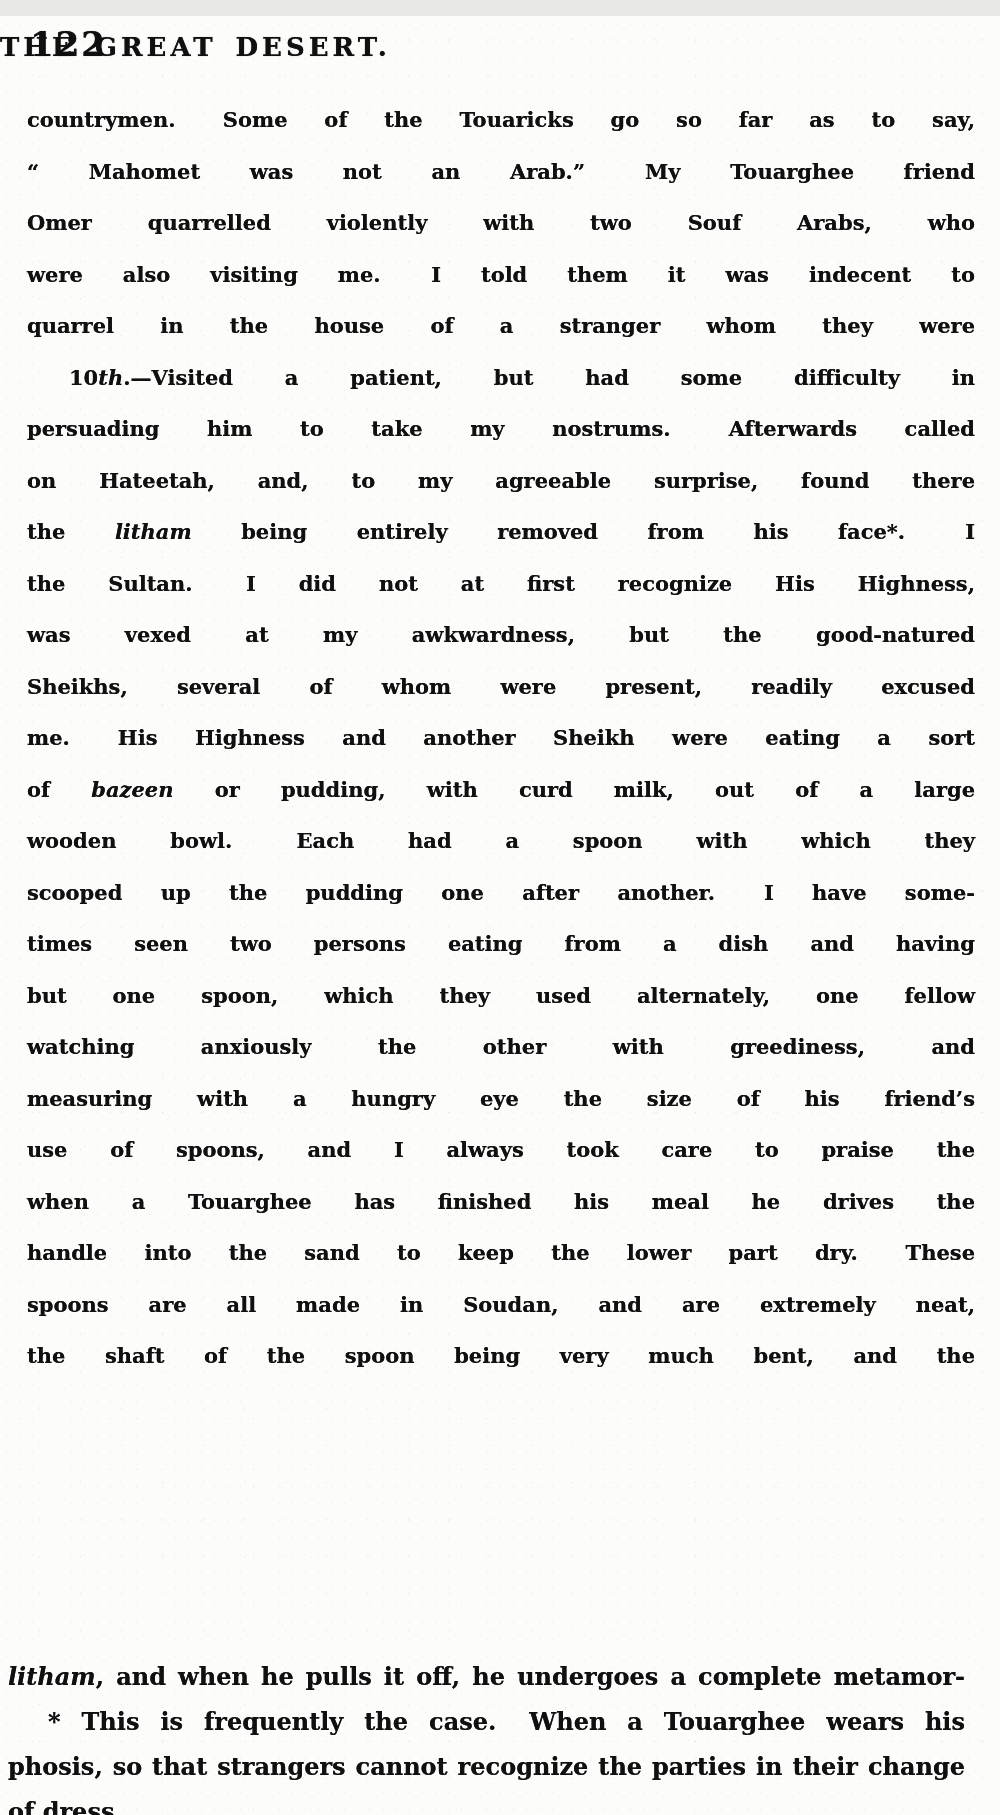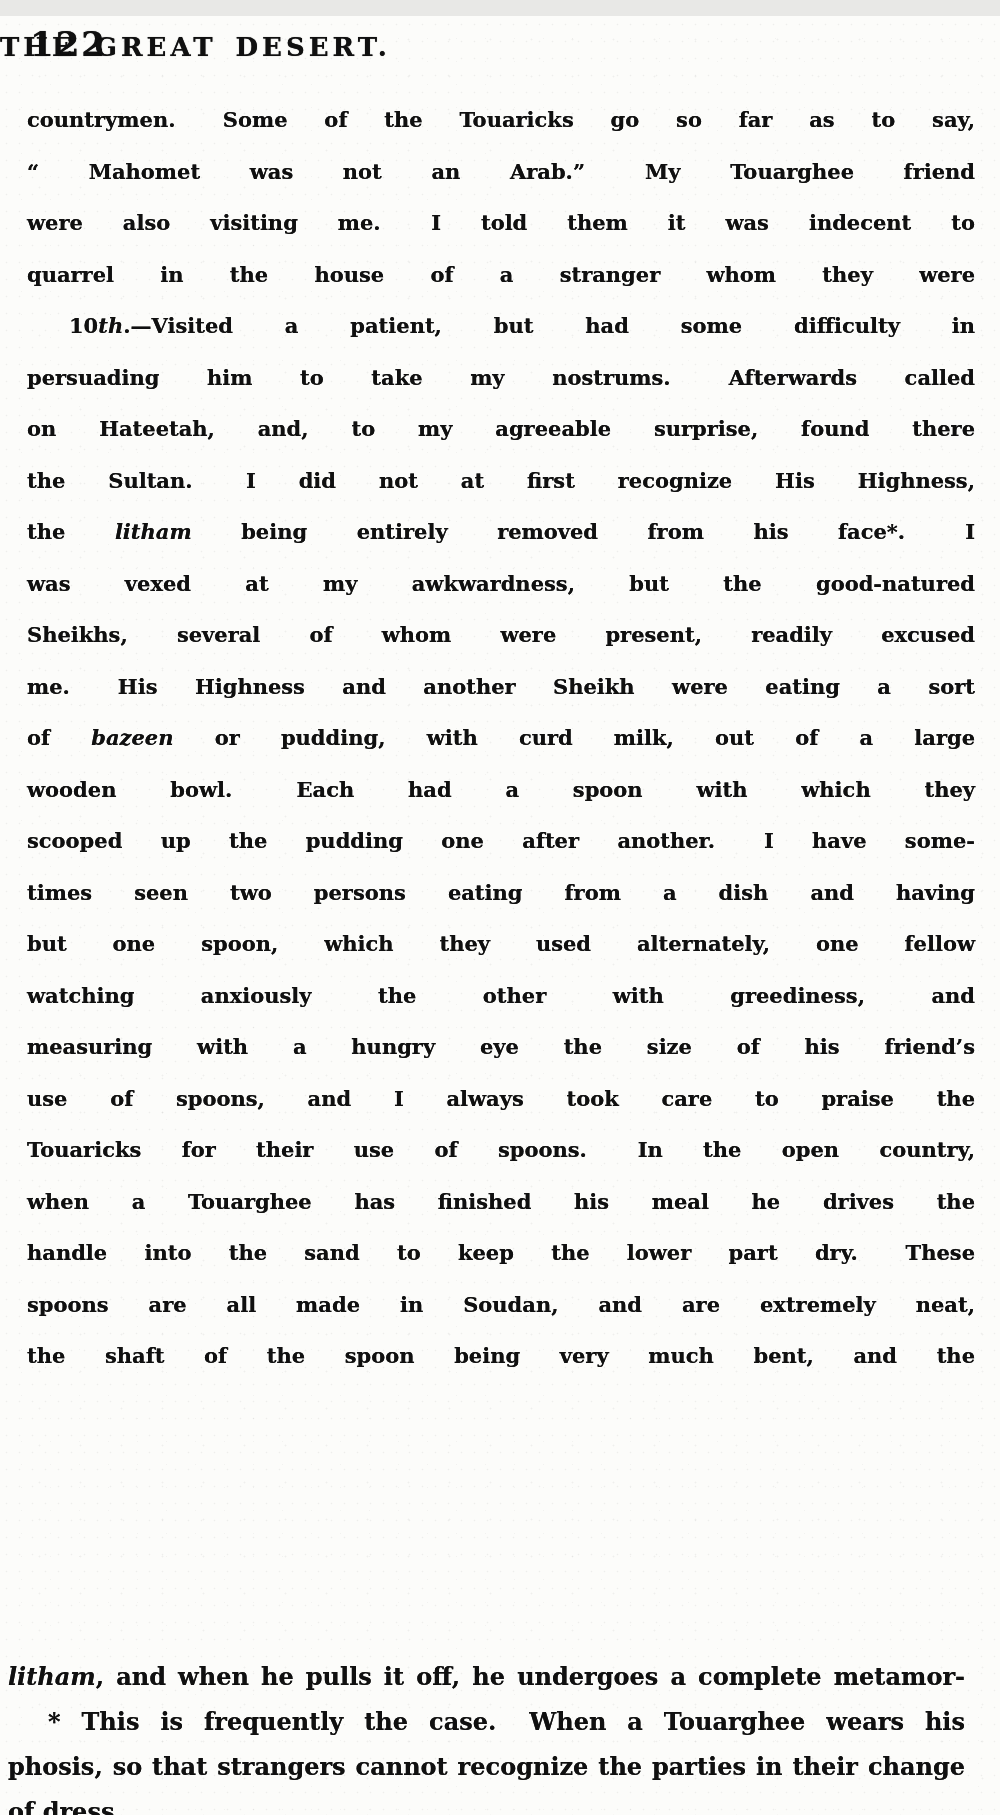--- a/index.html
+++ b/index.html
@@ -80,41 +80,41 @@
 <body>
 
 <div class="page">
   <div class="page-number">122</div>
   <div class="running-title">THE GREAT DESERT.</div>
 
   <div class="body-text">
       <div>
         <div class="line"><span>countrymen.  Some of the Touaricks go so far as to say,</span></div>
         <div class="line"><span>“ Mahomet was not an Arab.”  My Touarghee friend</span></div>
+        <div class="line"><span>Omer quarrelled violently with two Souf Arabs, who</span></div>
         <div class="line"><span>were also visiting me.  I told them it was indecent to</span></div>
         <div class="line"><span>quarrel in the house of a stranger whom they were</span></div>
       </div>
       <div>
         <div class="line indent"><span>10</span><em>th</em><span>.—Visited a patient, but had some difficulty in</span></div>
         <div class="line"><span>persuading him to take my nostrums.  Afterwards called</span></div>
         <div class="line"><span>on Hateetah, and, to my agreeable surprise, found there</span></div>
+        <div class="line"><span>the </span><em>litham</em><span> being entirely removed from his face*.  I</span></div>
         <div class="line"><span>the Sultan.  I did not at first recognize His Highness,</span></div>
-        <div class="line"><span>the </span><em>litham</em><span> being entirely removed from his face*.  I</span></div>
         <div class="line"><span>was vexed at my awkwardness, but the good-natured</span></div>
         <div class="line"><span>Sheikhs, several of whom were present, readily excused</span></div>
         <div class="line"><span>me.  His Highness and another Sheikh were eating a sort</span></div>
         <div class="line"><span>of </span><em>bazeen</em><span> or pudding, with curd milk, out of a large</span></div>
         <div class="line"><span>wooden bowl.  Each had a spoon with which they</span></div>
         <div class="line"><span>scooped up the pudding one after another.  I have some-</span></div>
         <div class="line"><span>times seen two persons eating from a dish and having</span></div>
         <div class="line"><span>but one spoon, which they used alternately, one fellow</span></div>
         <div class="line"><span>watching anxiously the other with greediness, and</span></div>
         <div class="line"><span>measuring with a hungry eye the size of his friend’s</span></div>
         <div class="line"><span>use of spoons, and I always took care to praise the</span></div>
-        <div class="line"><span>Touaricks for their use of spoons.  In the open country,</span></div>
         <div class="line"><span>when a Touarghee has finished his meal he drives the</span></div>
         <div class="line"><span>handle into the sand to keep the lower part dry.  These</span></div>
         <div class="line"><span>spoons are all made in Soudan, and are extremely neat,</span></div>
         <div class="line"><span>the shaft of the spoon being very much bent, and the</span></div>
       </div>
     </div>
 
   <div class="footnote">
       <div class="line"><em>litham</em><span>, and when he pulls it off, he undergoes a complete metamor-</span></div>
       <div class="line indent"><span>* This is frequently the case.  When a Touarghee wears his</span></div>

